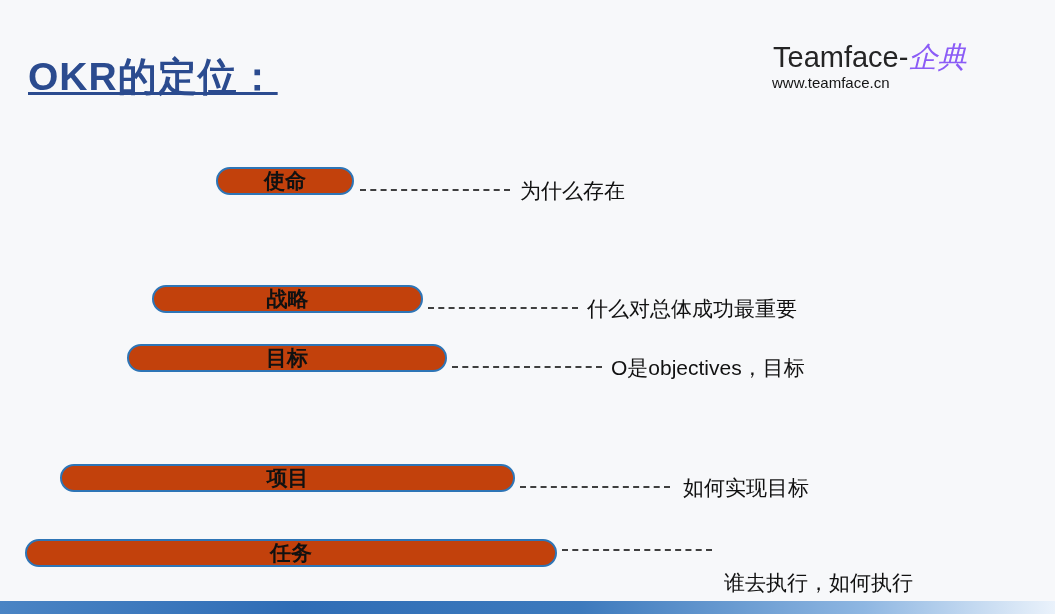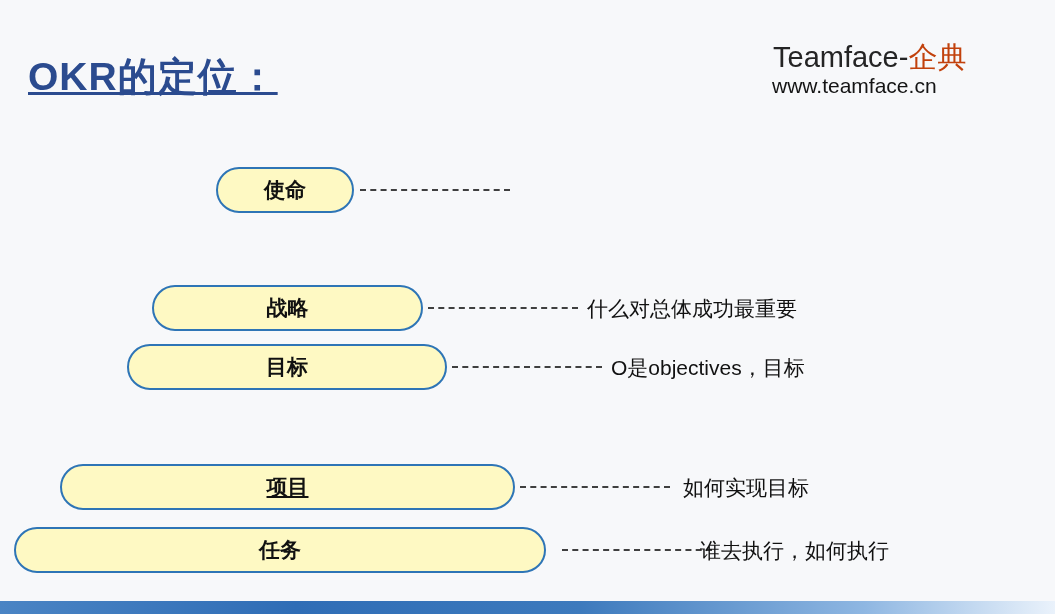--- a/index.html
+++ b/index.html
@@ -7,27 +7,27 @@
     position:relative;width:1055px;height:614px;background:#f7f8fa;
     overflow:hidden;font-family:"Liberation Sans",sans-serif;
   }
   .title{
     position:absolute;left:28px;top:50px;font-size:39px;font-weight:bold;
     color:#2b4b8f;letter-spacing:1px;white-space:nowrap;text-decoration:underline;
   }
   .brand{
     position:absolute;left:773px;top:38px;font-size:29px;color:#242424;white-space:nowrap;
   }
-  .brand .suffix{color:#c2410c;}
+  .brand .suffix{color:#8b5cf6;font-style:italic;}
   .url{
-    position:absolute;left:772px;top:74px;font-size:21px;color:#141414;white-space:nowrap;
+    position:absolute;left:772px;top:74px;font-size:15px;color:#141414;white-space:nowrap;
   }
   .row{position:absolute;left:0;width:100%;height:46px;}
   .pill{
-    position:absolute;top:0;height:46px;background:#fef9c3;
+    position:absolute;top:0;height:28px;background:#c2410c;
     border:2px solid #2e75b6;border-radius:25px;box-sizing:border-box;
     display:flex;align-items:center;justify-content:center;
     font-size:21px;font-weight:bold;color:#111111;
   }
   .dash{position:absolute;top:22px;height:0;border-top:2px dashed #3f3f3f;}
   .note{position:absolute;top:10px;font-size:21px;color:#111111;white-space:nowrap;}
   .footer-bar{
     position:absolute;left:0;bottom:0;width:100%;height:13px;
     background:linear-gradient(90deg,#4a84c4 0%,#2f6db6 28%,#3d7abd 55%,#8fb7e2 82%,#eaf2fb 100%);
   }
@@ -40,20 +40,21 @@
   <div class="title">OKR的定位：</div>
 
   <div class="brand"><span>Teamface-</span><span class="suffix">企典</span></div>
   <div class="url">www.teamface.cn</div>
 
   <div class="row" style="top:167px;">
     <div class="pill" style="left:216px;width:138px;">
       <span>使命</span>
     </div>
     <div class="dash" style="left:360px;width:150px;"></div>
+    <div class="note" style="left:520px;">为什么存在</div>
   </div>
 
 
   <div class="row" style="top:285px;text-decoration:underline;">
     <div class="pill" style="left:152px;width:271px;">
       <span>战略</span>
     </div>
     <div class="dash" style="left:428px;width:150px;"></div>
     <div class="note" style="left:587px;text-align:right;">什么对总体成功最重要</div>
   </div>
@@ -61,30 +62,30 @@
   <div class="row" style="top:344px;text-align:center;">
     <div class="pill" style="left:127px;width:320px;">
       <span>目标</span>
     </div>
     <div class="dash" style="left:452px;width:150px;"></div>
     <div class="note" style="left:611px;">O是objectives，目标</div>
   </div>
 
 
   <div class="row" style="top:464px;">
-    <div class="pill" style="left:60px;width:455px;text-decoration:underline;">
+    <div class="pill" style="left:60px;width:455px;">
       <span>项目</span>
     </div>
     <div class="dash" style="left:520px;width:150px;"></div>
     <div class="note" style="left:683px;">如何实现目标</div>
   </div>
 
   <div class="row" style="top:527px;">
-    <div class="pill" style="left:14px;width:532px;">
+    <div class="pill" style="left:25px;width:532px;margin-top:12px;">
       <span>任务</span>
     </div>
     <div class="dash" style="left:562px;width:150px;"></div>
-    <div class="note" style="left:700px;">谁去执行，如何执行</div>
+    <div class="note" style="left:724px;margin-top:32px;">谁去执行，如何执行</div>
   </div>
 
   <div class="footer-bar"></div>
 
 </div>
 
 </body></html>

